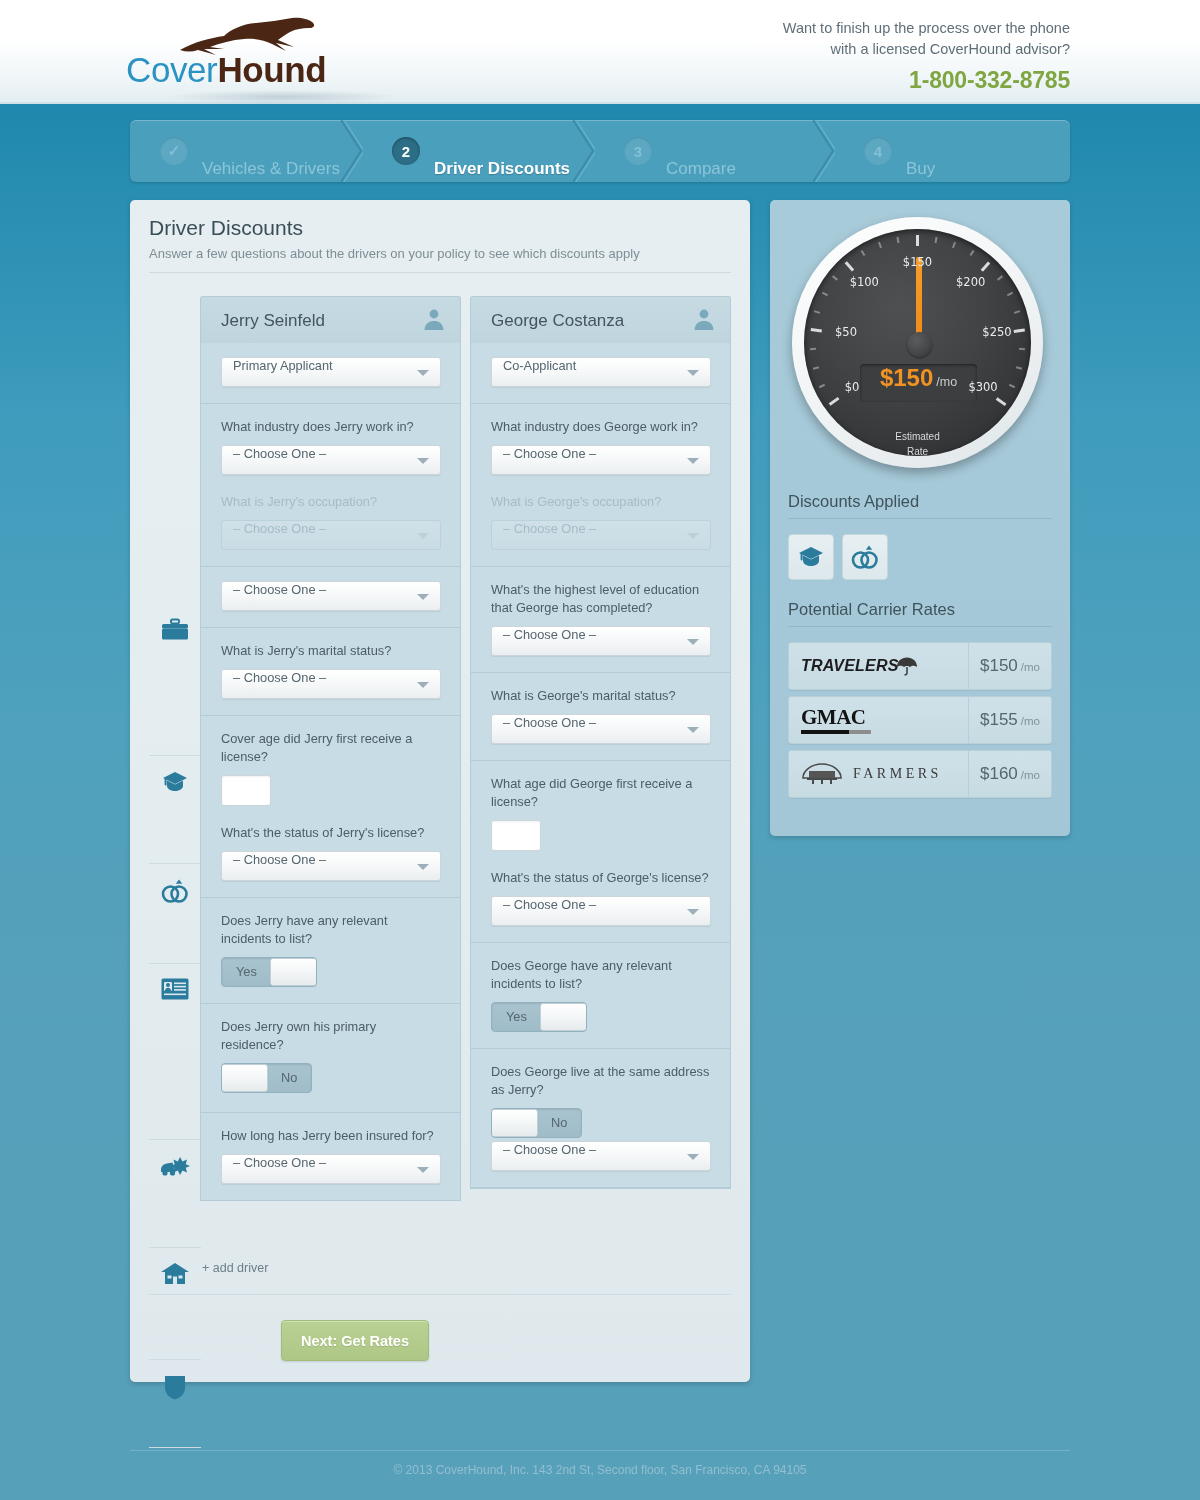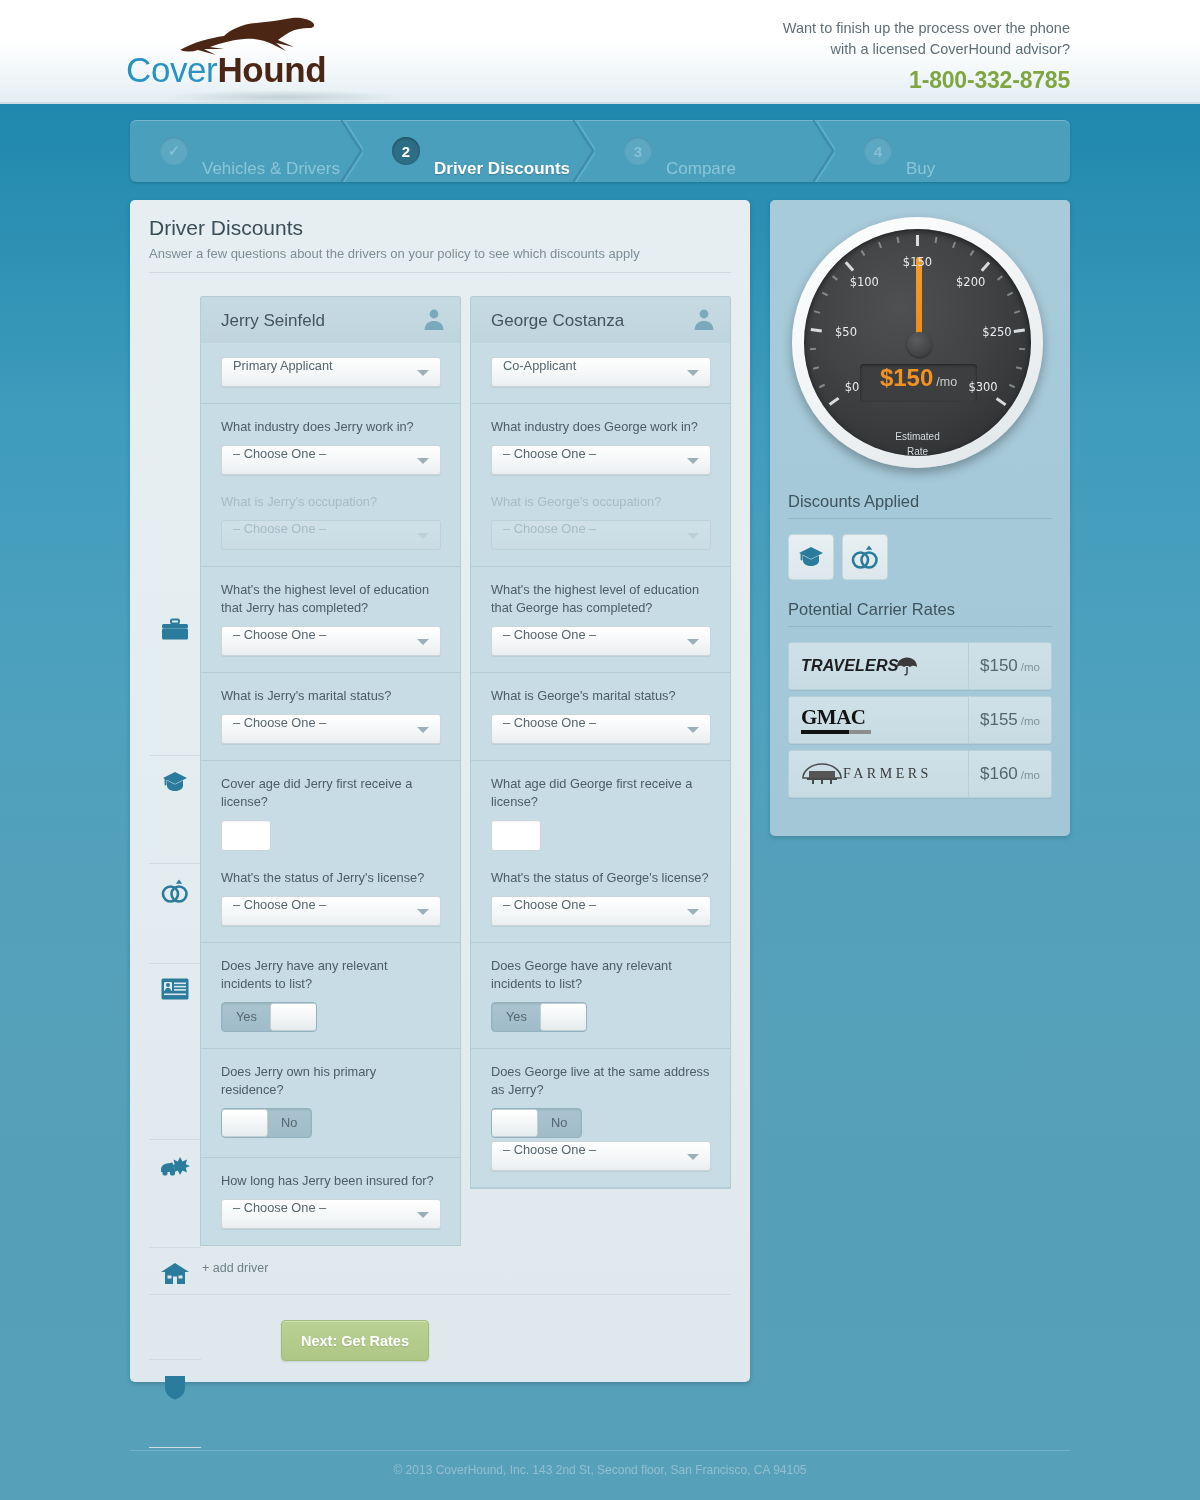--- a/index.html
+++ b/index.html
@@ -401,21 +401,20 @@
                 <span>– Choose One –</span>
                 <span class="caret"></span>
               </div>
               <div class="qtext dim" style="margin-top:18px">What is Jerry's occupation?</div>
               <div class="sel dim">
                 <span>– Choose One –</span>
                 <span class="caret"></span>
               </div>
             </div>
             <div class="qrow">
-              <div class="qtext">What's the highest level of education that Jerry has completed?</div>
               <div class="sel">
                 <span>– Choose One –</span>
                 <span class="caret"></span>
               </div>
             </div>
             <div class="qrow">
               <div class="qtext">What is Jerry's marital status?</div>
               <div class="sel">
                 <span>– Choose One –</span>
                 <span class="caret"></span>
@@ -612,21 +611,21 @@
       <div class="carrier-row" style="top: 550px;">
         <div class="carrier-logo">
           <svg width="42" height="24" viewBox="0 0 42 24">
             <path d="M21 2 C32 2 40 9 40 16 H2 C2 9 10 2 21 2 Z" fill="none" stroke="#4a4a4a" stroke-width="1.6"></path>
             <rect x="8" y="9" width="26" height="7" fill="#555"></rect>
             <rect x="6" y="16" width="30" height="2" fill="#4a4a4a"></rect>
             <rect x="11" y="18" width="2" height="4" fill="#4a4a4a"></rect>
             <rect x="20" y="18" width="2" height="4" fill="#4a4a4a"></rect>
             <rect x="29" y="18" width="2" height="4" fill="#4a4a4a"></rect>
           </svg>
-          <span style="font-family:'Liberation Serif',serif;font-size:14px;letter-spacing:3.5px;color:#3a3a3a;">FARMERS</span>
+          <span style="font-family:'Liberation Serif',serif;font-size:14px;letter-spacing:3.5px;color:#3a3a3a;margin-left:10px">FARMERS</span>
         </div>
         <div class="carrier-price">
           <span class="p">$160</span>
           <span class="u">/mo</span>
         </div>
       </div>
     </div>
 </div>
 
 <div class="footer-rule"></div>

